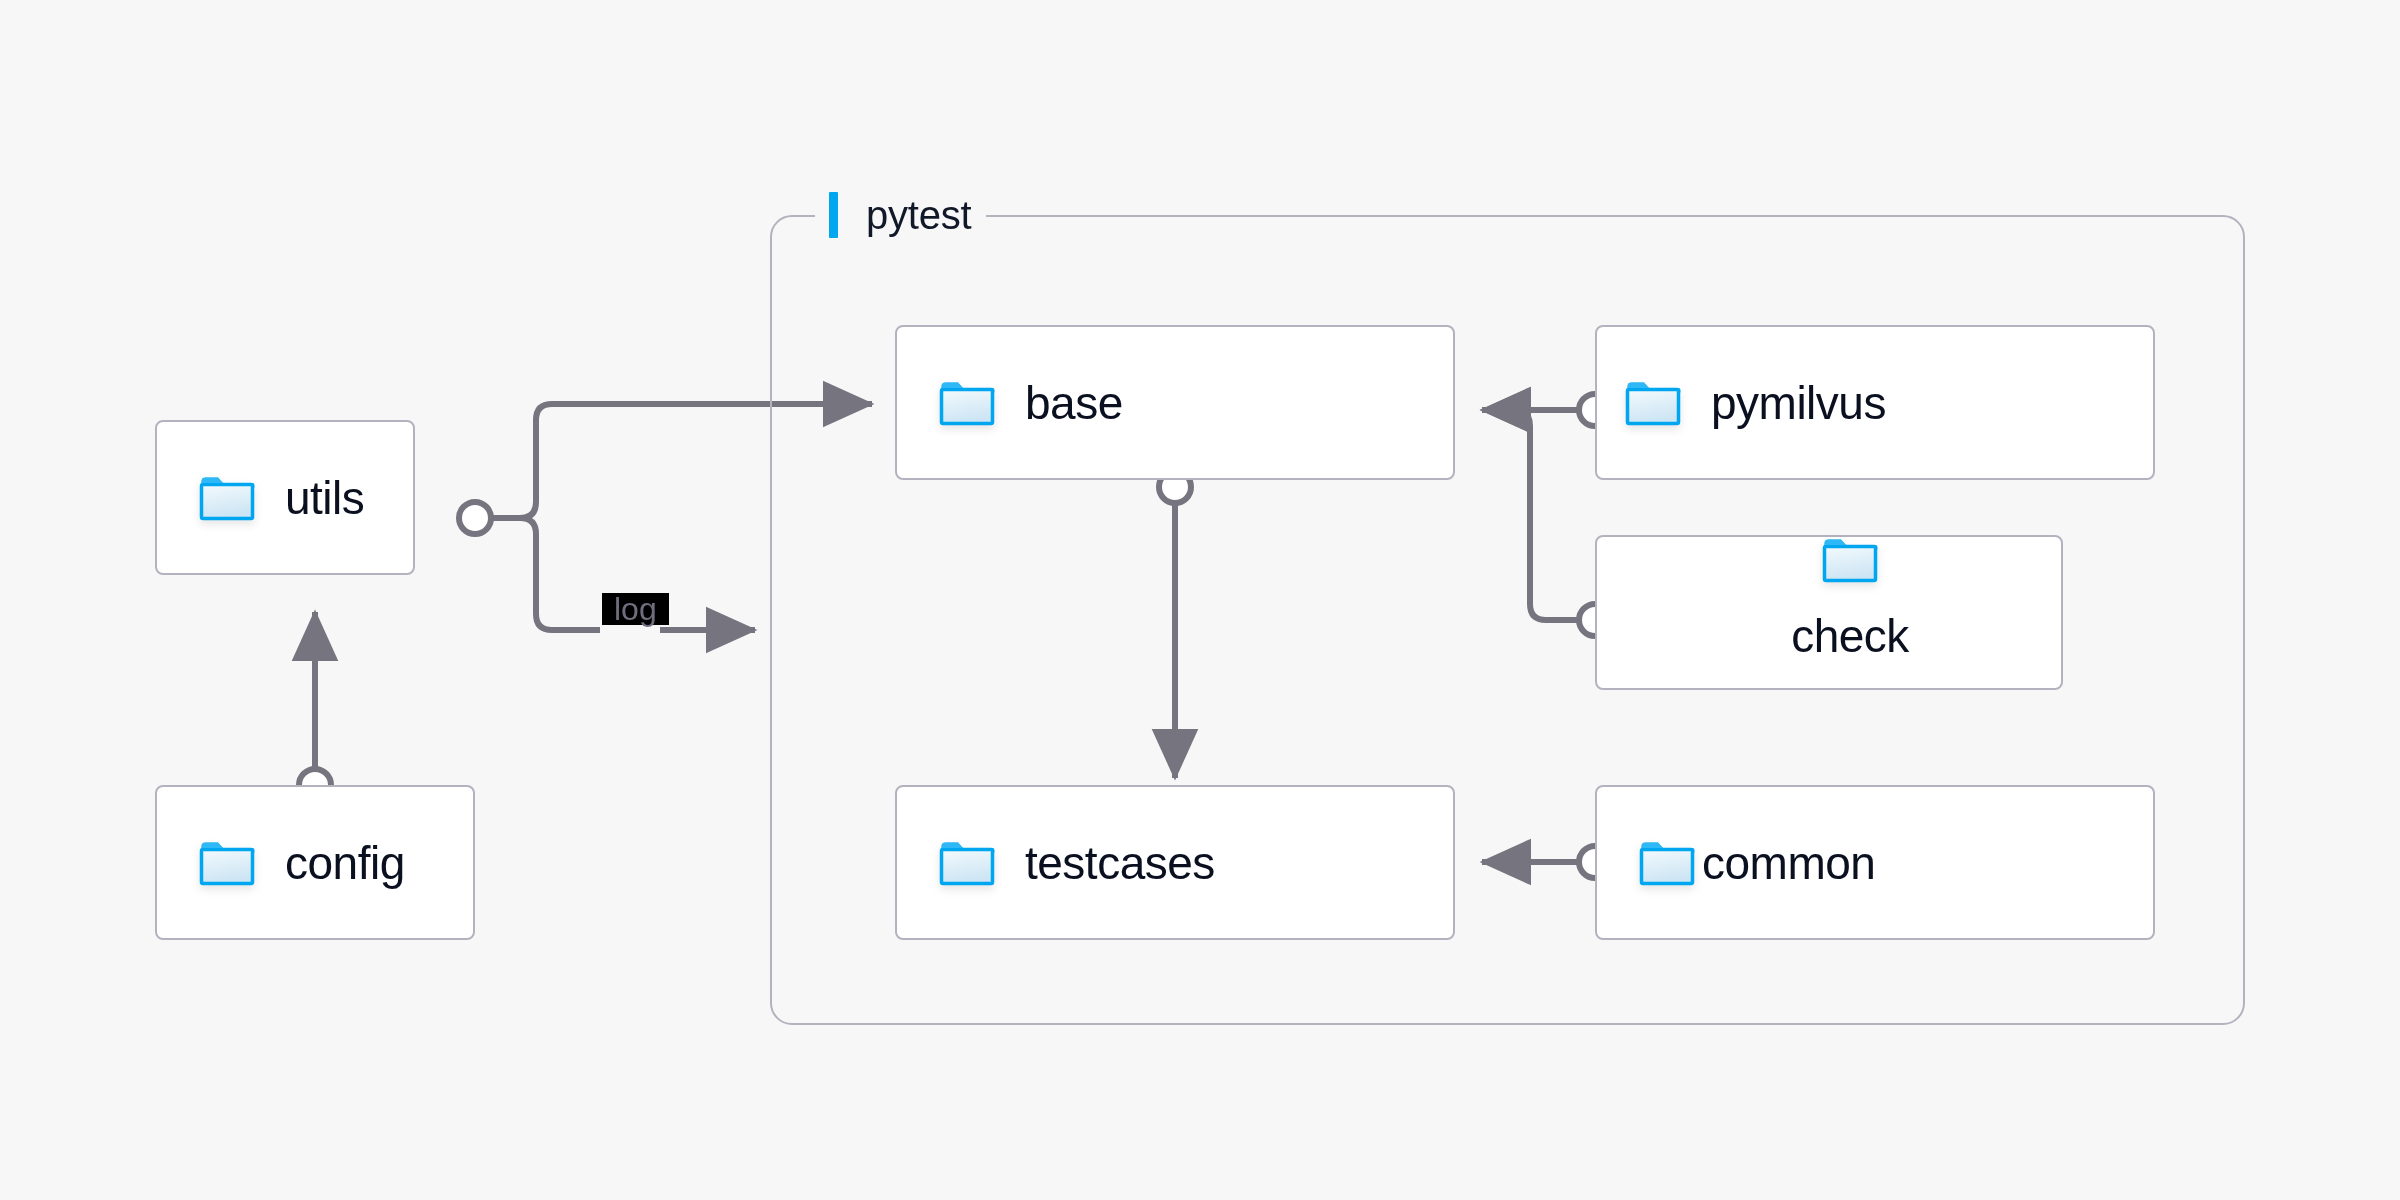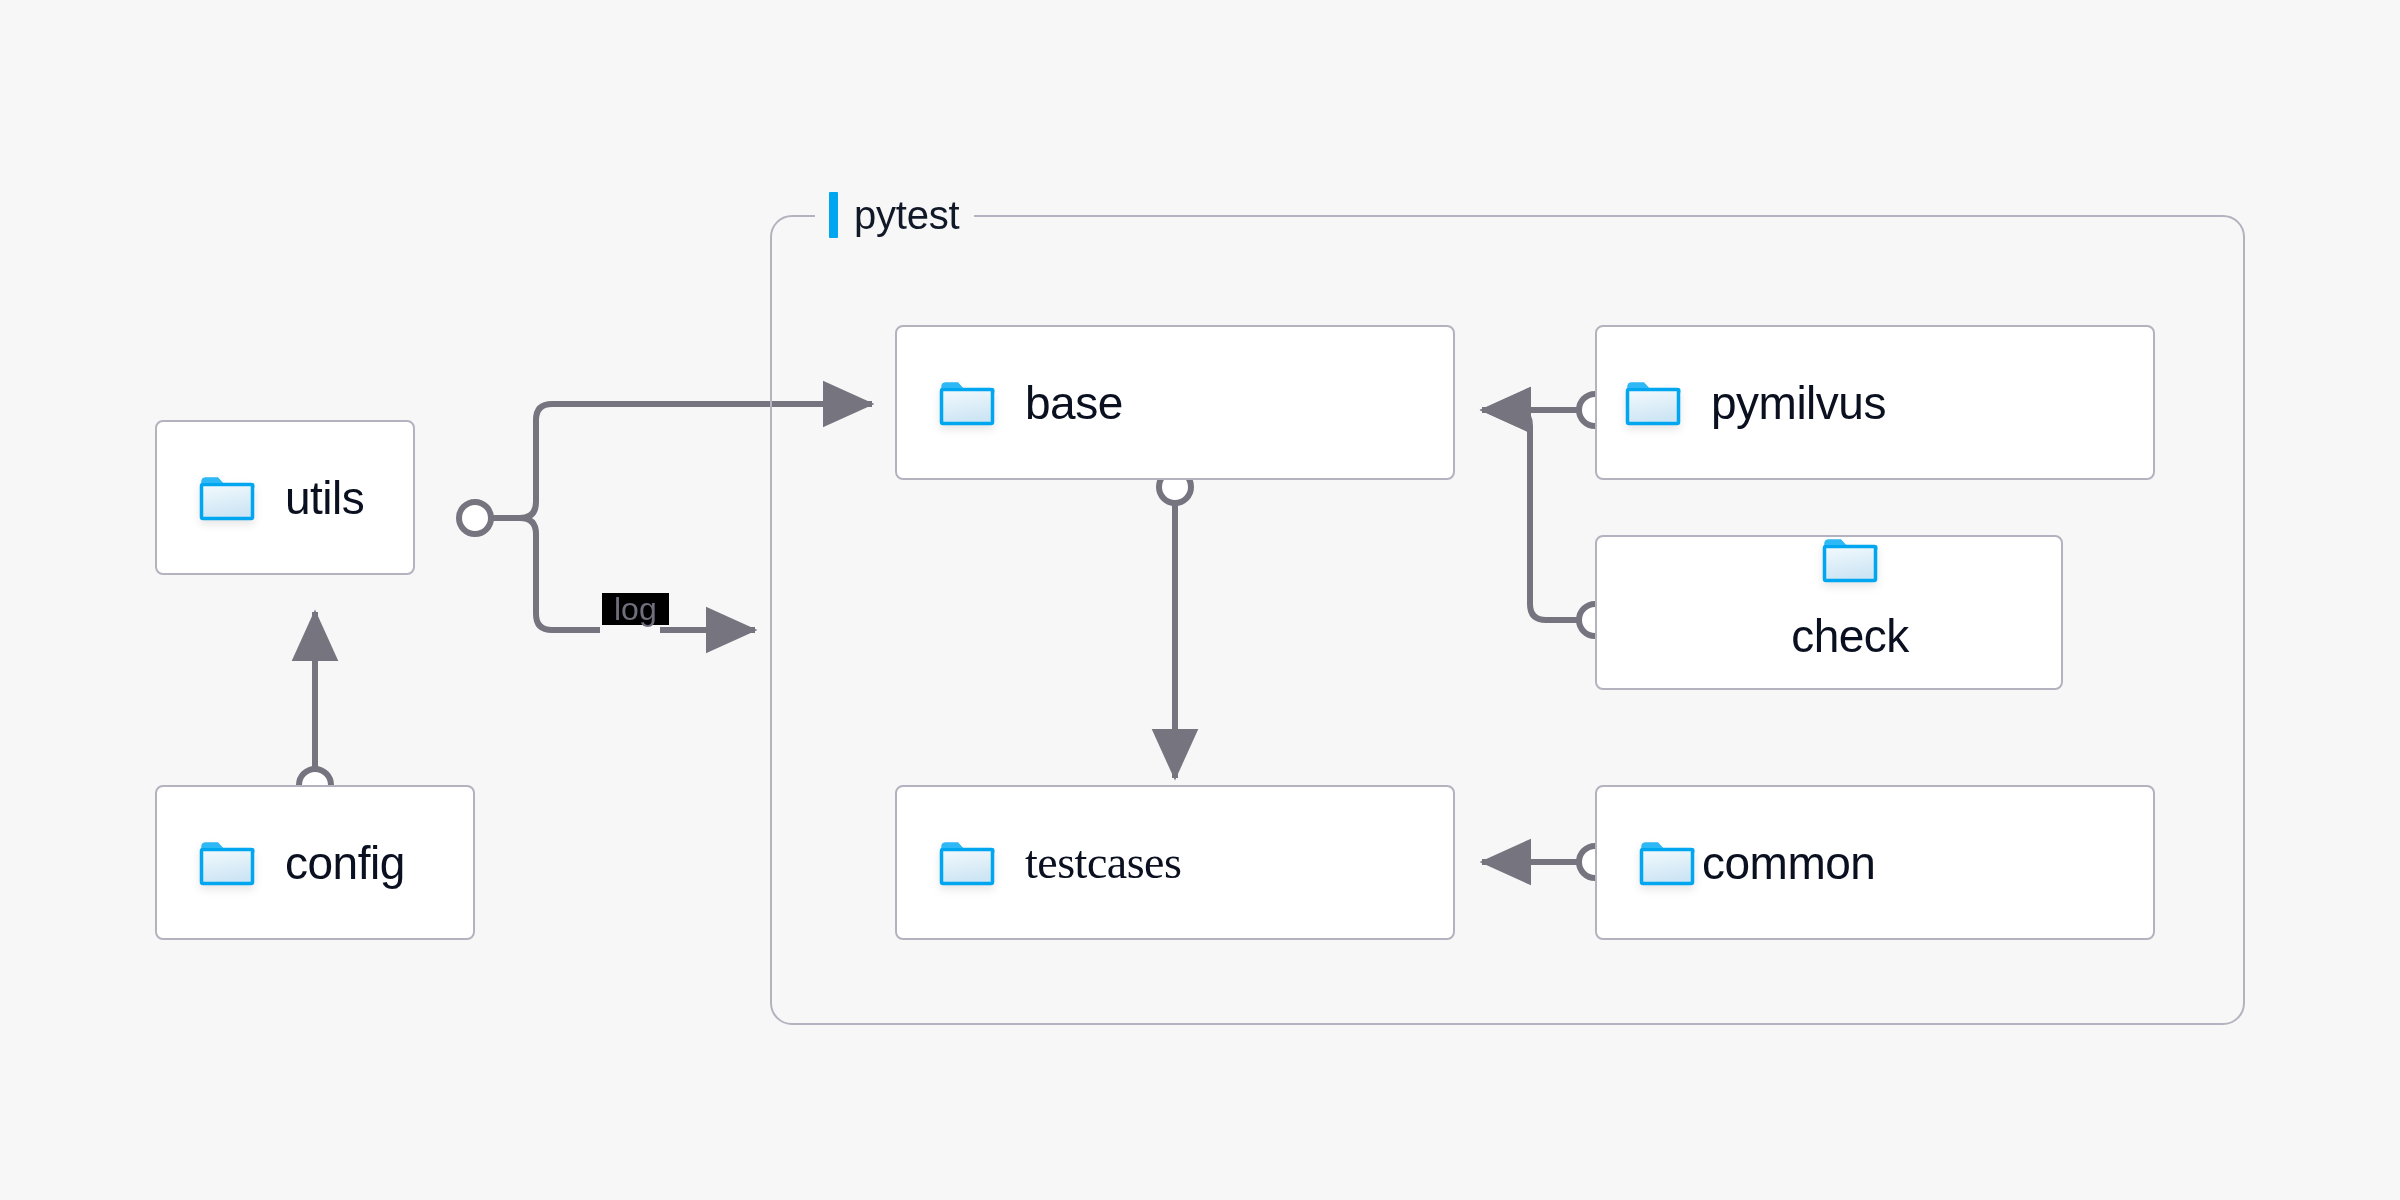--- a/index.html
+++ b/index.html
@@ -32,21 +32,21 @@
     position: absolute;
     border: 2px solid #b5b2bf;
     border-radius: 22px;
     background: transparent;
     box-sizing: border-box;
   }
   .group-label {
     position: absolute;
     display: flex;
     align-items: center;
-    gap: 16px;
+    gap: 28px;
     background: #f7f7f8;
     padding: 0 14px;
     height: 52px;
   }
   .group-label .bar {
     width: 9px;
     height: 46px;
     background: #00a6f0;
     border-radius: 1px;
     display: block;
@@ -188,21 +188,21 @@
       <div class="node" style="left: 895px; top: 325px; width: 560px; height: 155px;">
         <span class="folder-icon">
           <svg width="56" height="46" viewBox="0 0 56 46" xmlns="http://www.w3.org/2000/svg">
             <path d="M2.5 6.5 a4 4 0 0 1 4-4 h12.5 l5 5.5 h29.5 a2 2 0 0 1 2 2 v2.5 h-53 z" fill="#2eb8f5"></path>
             <rect x="2.5" y="9.5" width="51" height="34" rx="1.5" fill="url(#folderGrad)" stroke="#00a6f0" stroke-width="3.5"></rect>
             <path d="M2.5 6.5 a4 4 0 0 1 4-4 h12.5 l5 5.5 h-21.5 z" fill="#2eb8f5"></path>
           </svg>
         </span>
         <span class="node-label">base</span>
       </div>
-      <div class="node" style="left: 895px; top: 785px; width: 560px; height: 155px; font-family: Liberation Serif, serif;">
+      <div class="node" style="left: 895px; top: 785px; width: 560px; height: 155px;">
         <span class="folder-icon">
           <svg width="56" height="46" viewBox="0 0 56 46" xmlns="http://www.w3.org/2000/svg">
             <path d="M2.5 6.5 a4 4 0 0 1 4-4 h12.5 l5 5.5 h29.5 a2 2 0 0 1 2 2 v2.5 h-53 z" fill="#2eb8f5"></path>
             <rect x="2.5" y="9.5" width="51" height="34" rx="1.5" fill="url(#folderGrad)" stroke="#00a6f0" stroke-width="3.5"></rect>
             <path d="M2.5 6.5 a4 4 0 0 1 4-4 h12.5 l5 5.5 h-21.5 z" fill="#2eb8f5"></path>
           </svg>
         </span>
         <span class="node-label">testcases</span>
       </div>
       <div class="node" style="left: 1595px; top: 325px; width: 560px; height: 155px; padding-left: 28px;">

